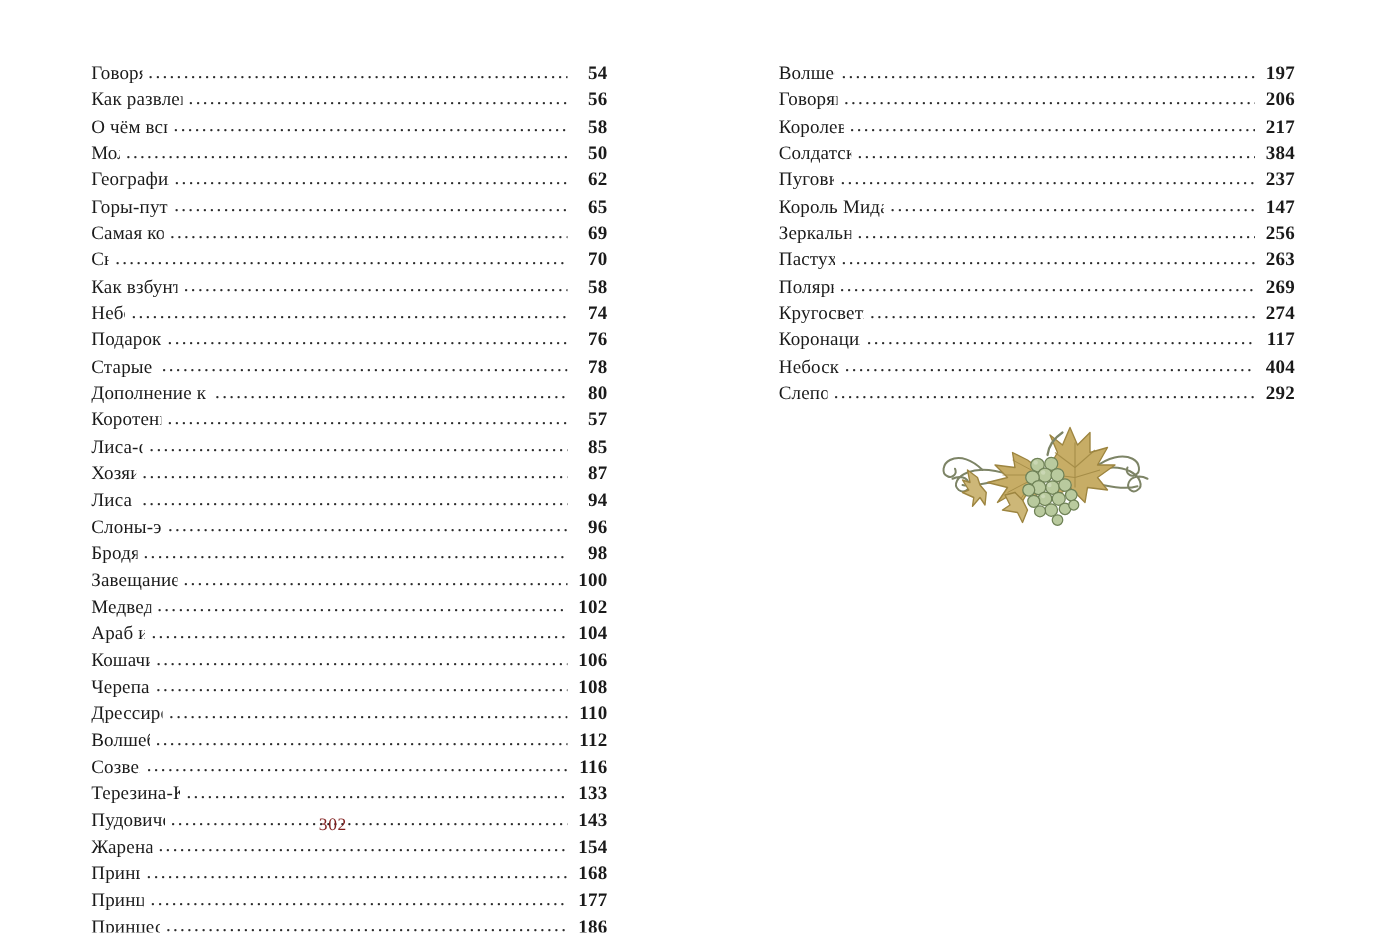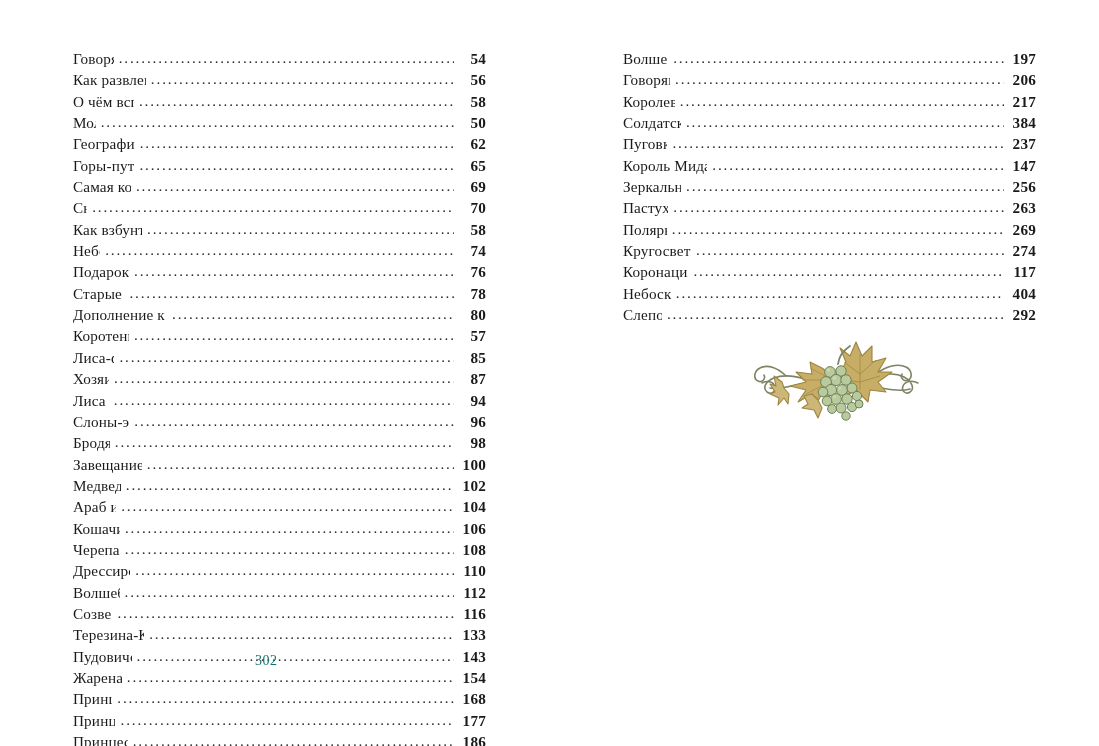--- a/index.html
+++ b/index.html
@@ -68,21 +68,21 @@
     min-width: 30px;
     letter-spacing: 0.2px;
   }
 
   
   .folio {
     position: absolute;
     left: 255px;
     top: 653px;
     font-size: 14px;
-    color: #0f766e;
+    color: #7f1d1d;
     letter-spacing: 0.5px;
   }
 
   
   .ornament {
     position: absolute;
     left: 726px;
     top: 332px;
     width: 212px;
     height: 92px;

